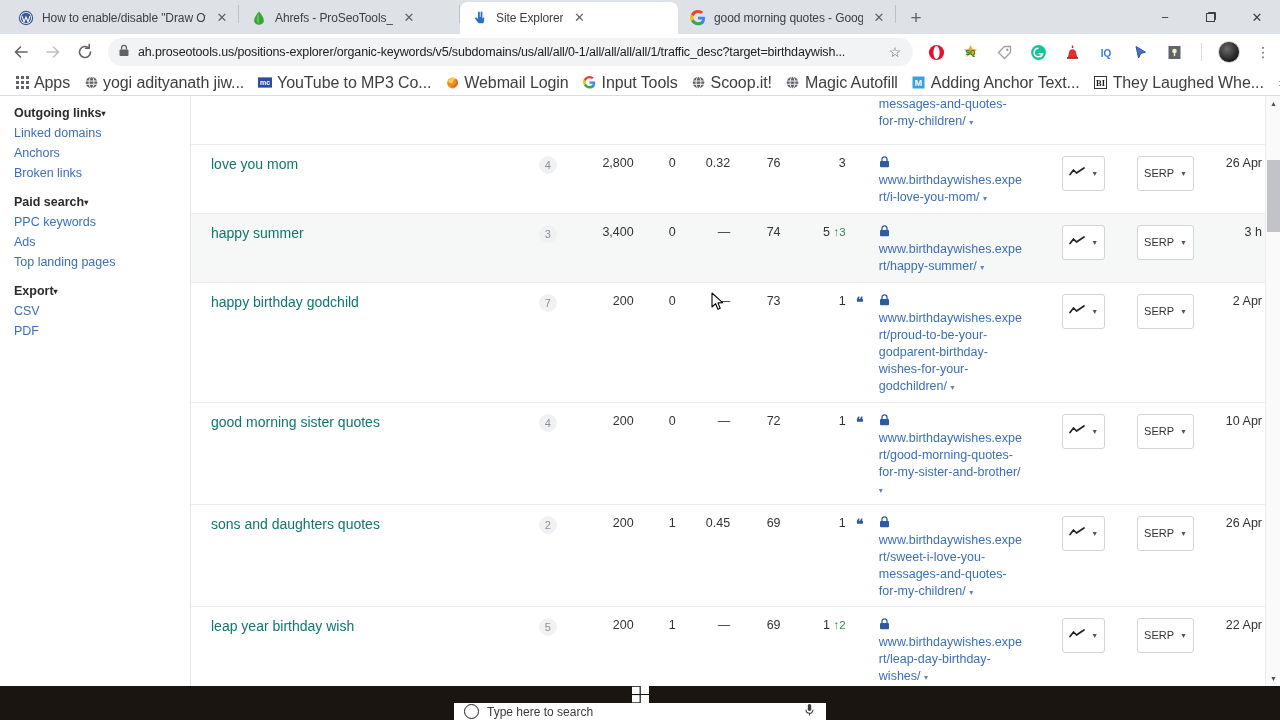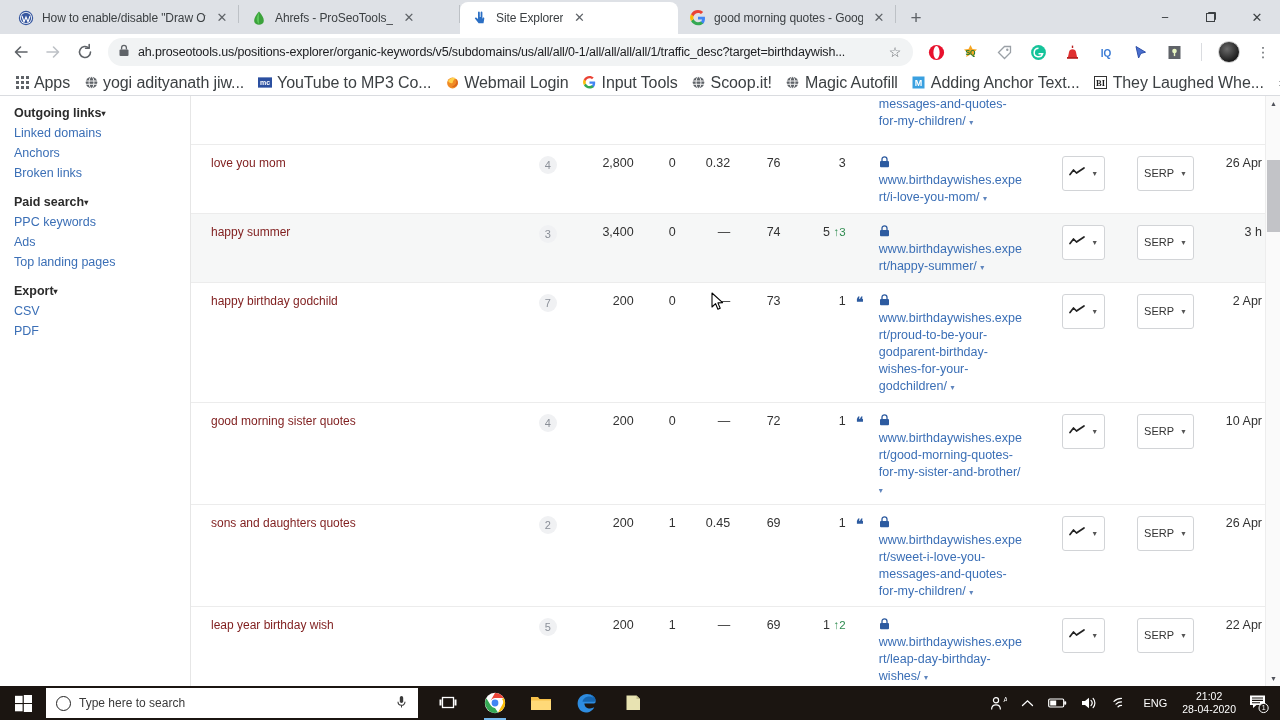--- a/index.html
+++ b/index.html
@@ -111,21 +111,21 @@
   .sb-link { color:#3b6fb6; padding: 2px 0; font-size: 12.5px; line-height: 16px; }
 
   
   .tablewrap { flex: 1 1 auto; border-left: 1px solid #e6e6e6; position: relative; }
   table.kw { width: 100%; border-collapse: collapse; table-layout: fixed; }
   table.kw tr { border-bottom: 1px solid #ececec; }
   table.kw tr.hover { background: #f6f7f7; }
   table.kw td { vertical-align: top; padding-top: 11px; font-size: 12.5px; color:#333; }
 
   td.c-kw { padding-left: 20px; }
-  td.c-kw a { color:#7f1d1d; text-decoration: none; font-size: 12px; }
+  td.c-kw a { color:#0f766e; text-decoration: none; font-size: 14px; }
   td.c-sf { text-align: center; }
   td.c-vol, td.c-kd, td.c-cpc, td.c-tr, td.c-pos { text-align: right; }
   td.c-quote { text-align: center; }
   td.c-url { padding-left: 6px; margin-top: 40px; }
   td.c-chart, td.c-serp { text-align: center; }
   td.c-upd { text-align: right; padding-right: 18px; color:#555; }
 
   .sf-badge {
     display:inline-block; min-width: 18px; height: 18px; line-height: 18px;
     border-radius: 9px; background:#f0f1f3; color:#8a8f98;
@@ -161,21 +161,21 @@
                     font-size: 7px; color:#50525a; }
   .pscroll .arrow.bot { position:absolute; bottom:0; left:0; }
   .pscroll .thumb {
     position: absolute; top: 64px; left: 1px; width: 13px; height: 72px;
     background: #c2c3c7; border-radius: 0;
   }
 
   
   .taskbar {
     position:absolute; left:0; bottom:0; width:1280px; height:34px;
-    background:#1b1511; display:flex; align-items:center; color:#fff;
+    background:#1b1511; display:flex; align-items:center; color:#fff;flex-direction:column;
   }
   .start { width: 46px; height:34px; display:flex; align-items:center; justify-content:center; }
   .searchbox {
     width: 372px; height: 30px; background:#ffffff; color:#3a3a3a;
     display:flex; align-items:center; padding: 0 10px; gap: 8px;
     font-size: 12px; margin-left: 0px;
   }
   .searchbox .circ { width: 15px; height:15px; border: 1.6px solid #222; border-radius:50%;
                      flex: 0 0 15px; }
   .searchbox .sbtxt { flex: 1 1 auto; font-size: 12px; color:#3a3a3a; }

